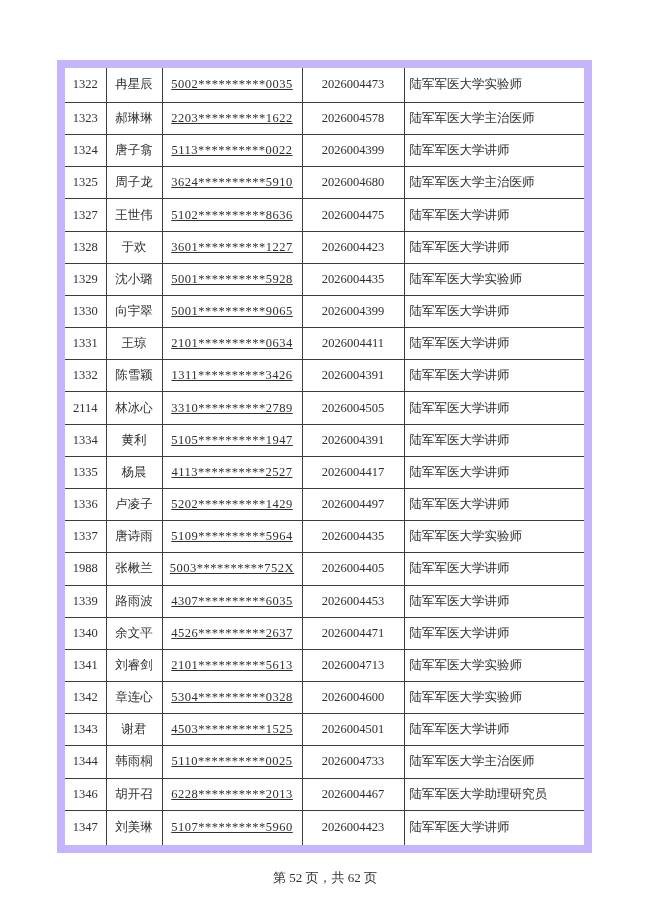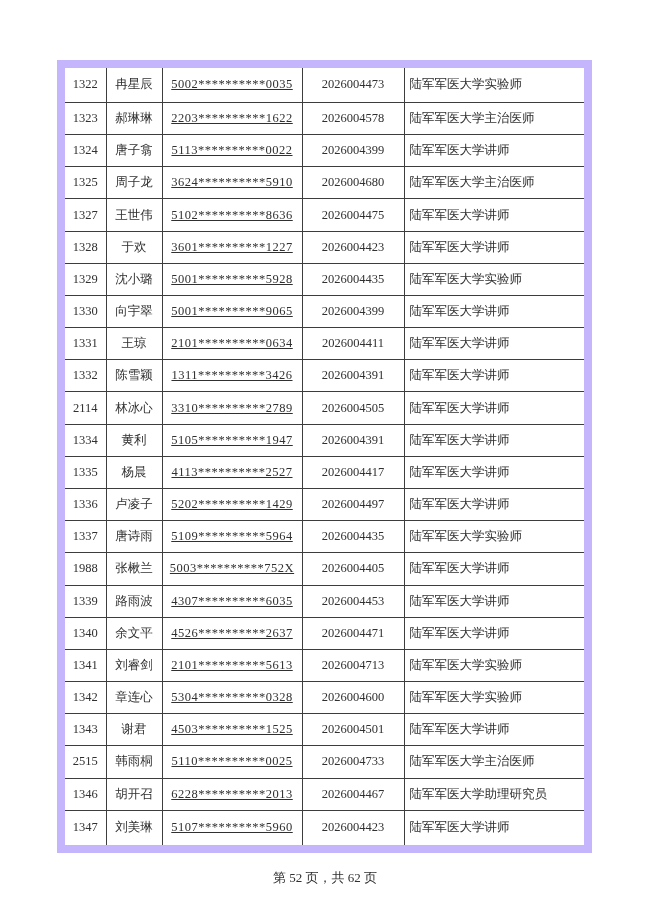--- a/index.html
+++ b/index.html
@@ -210,21 +210,21 @@
           <td class="c4">陆军军医大学实验师</td>
         </tr>
         <tr>
           <td class="c0">1343</td>
           <td class="c1">谢君</td>
           <td class="c2">4503**********1525</td>
           <td class="c3">2026004501</td>
           <td class="c4">陆军军医大学讲师</td>
         </tr>
         <tr>
-          <td class="c0">2515</td>
+          <td class="c0">1344</td>
           <td class="c1">韩雨桐</td>
           <td class="c2">5110**********0025</td>
           <td class="c3">2026004733</td>
           <td class="c4">陆军军医大学主治医师</td>
         </tr>
         <tr>
           <td class="c0">1346</td>
           <td class="c1">胡开召</td>
           <td class="c2">6228**********2013</td>
           <td class="c3">2026004467</td>

